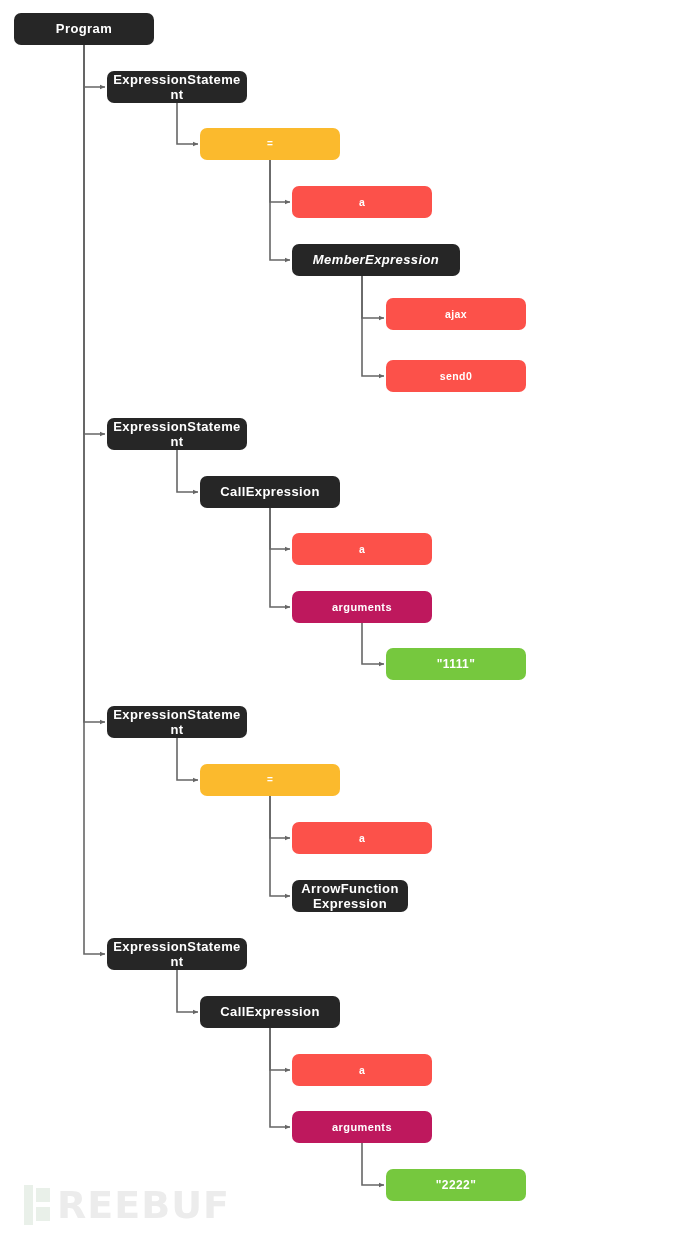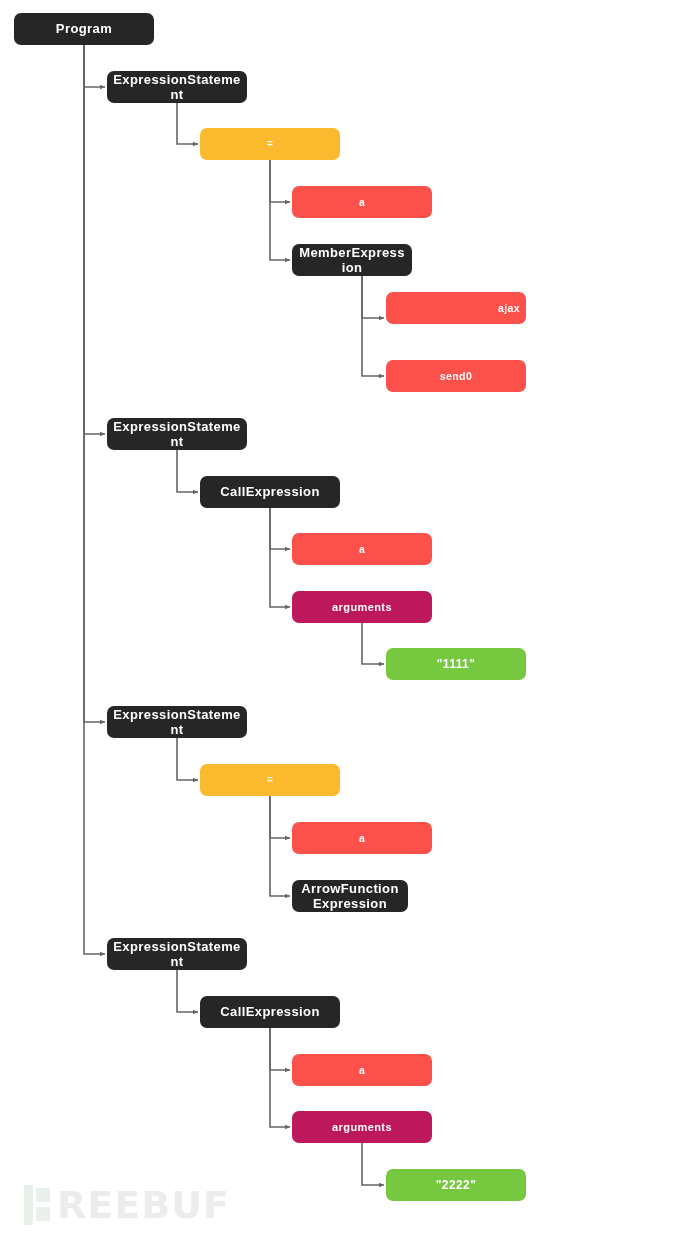--- a/index.html
+++ b/index.html
@@ -151,24 +151,24 @@
       </div>
       <div class="node n-dark" style="left: 107px; top: 71px; width: 140px; height: 32px;">
         <span class="node-label">ExpressionStatement</span>
       </div>
       <div class="node n-yellow" style="left: 200px; top: 128px; width: 140px; height: 32px;">
         <span class="node-label">=</span>
       </div>
       <div class="node n-red" style="left: 292px; top: 186px; width: 140px; height: 32px;">
         <span class="node-label">a</span>
       </div>
-      <div class="node n-dark" style="left: 292px; top: 244px; width: 120px; height: 32px;">
+      <div class="node n-dark" style="left: 292px; top: 244px; width: 168px; height: 32px; font-style: italic;">
         <span class="node-label">MemberExpression</span>
       </div>
-      <div class="node n-red" style="left: 386px; top: 292px; width: 140px; height: 32px; text-align: right;">
+      <div class="node n-red" style="left: 386px; top: 298px; width: 140px; height: 32px;">
         <span class="node-label">ajax</span>
       </div>
       <div class="node n-red" style="left: 386px; top: 360px; width: 140px; height: 32px;">
         <span class="node-label">send0</span>
       </div>
       <div class="node n-dark" style="left: 107px; top: 418px; width: 140px; height: 32px;">
         <span class="node-label">ExpressionStatement</span>
       </div>
       <div class="node n-dark" style="left: 200px; top: 476px; width: 140px; height: 32px;">
         <span class="node-label">CallExpression</span>

